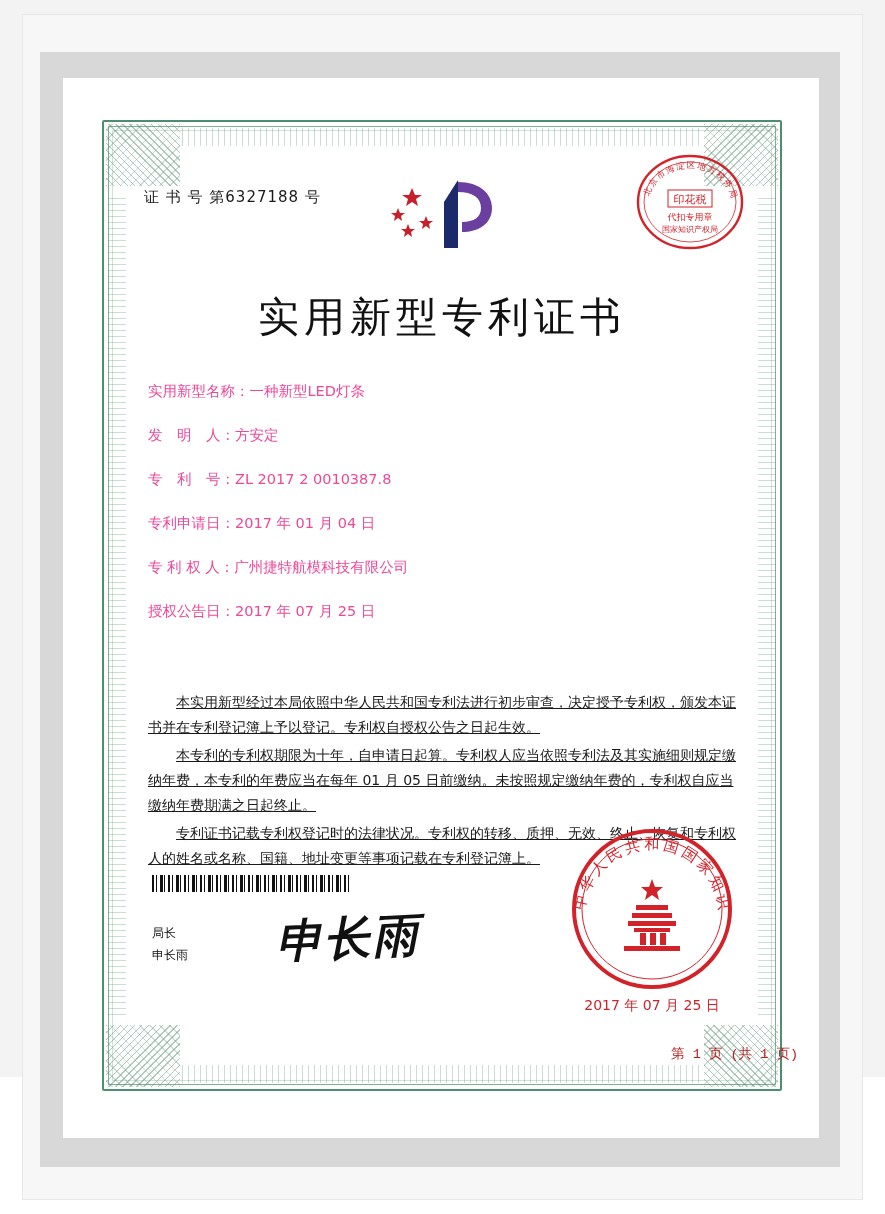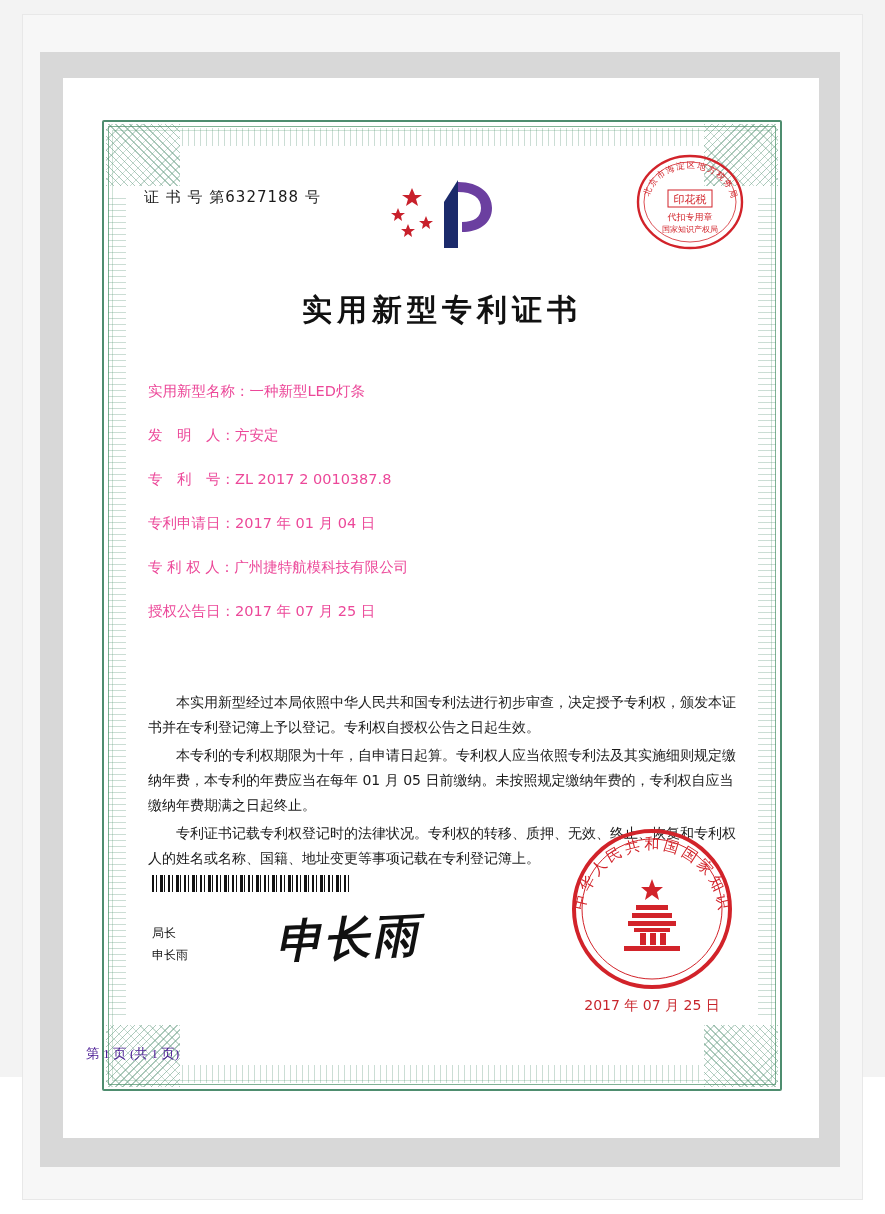--- a/index.html
+++ b/index.html
@@ -114,22 +114,22 @@
   }
   .red-seal {
     position: absolute;
     right: 52px; top: 46px;
     width: 112px; height: 112px;
   }
   .title {
     position: absolute;
     left: 0; right: 0; top: 190px;
     text-align: center;
-    font-size: 30px;
-    font-weight: bold;
+    font-size: 41px;
+    font-weight: normal;
     letter-spacing: 5px;
     color: #111;
     font-family: "DejaVu Sans", sans-serif;
   }
   .fields {
     position: absolute;
     left: 62px; top: 282px;
     right: 56px;
   }
   .field {
@@ -142,21 +142,21 @@
   .field .lbl { display: inline-block; }
   .field .val { }
   .paras {
     position: absolute;
     left: 62px; right: 56px; top: 590px;
     font-size: 14px;
     line-height: 25px;
     color: #1a1a1a;
     font-family: "DejaVu Sans", sans-serif;
   }
-  .para { text-indent: 2em; margin-bottom: 3px; }
+  .para { text-indent: 2em; margin-bottom: 3px; text-decoration: underline; }
   .barcode {
     position: absolute;
     left: 66px; top: 775px;
     width: 200px; height: 17px;
     background: repeating-linear-gradient(90deg,
       #111 0 2px, #fff 2px 4px, #111 4px 5px, #fff 5px 8px,
       #111 8px 11px, #fff 11px 12px, #111 12px 13px, #fff 13px 16px);
   }
   .sign-block {
     position: absolute;
@@ -187,24 +187,24 @@
     right: 62px; bottom: 100px;
     width: 168px;
     text-align: center;
     font-size: 14px;
     color: #c8262c;
     font-family: "DejaVu Sans", sans-serif;
   }
   .footer {
     position: absolute;
     left: 0; right: 0; bottom: 52px;
-    text-align: left;
+    text-align: right;
     font-size: 13.5px;
-    color: #4c1d95;
-    font-family: Liberation Serif, serif;
+    color: #b91c1c;
+    font-family: Liberation Mono, monospace;
   }
 </style>
 </head>
 <body>
 
 <div class="page">
   <div class="scan-outer"></div>
   <div class="scan-mid"></div>
   <div class="scan-inner"></div>
 

